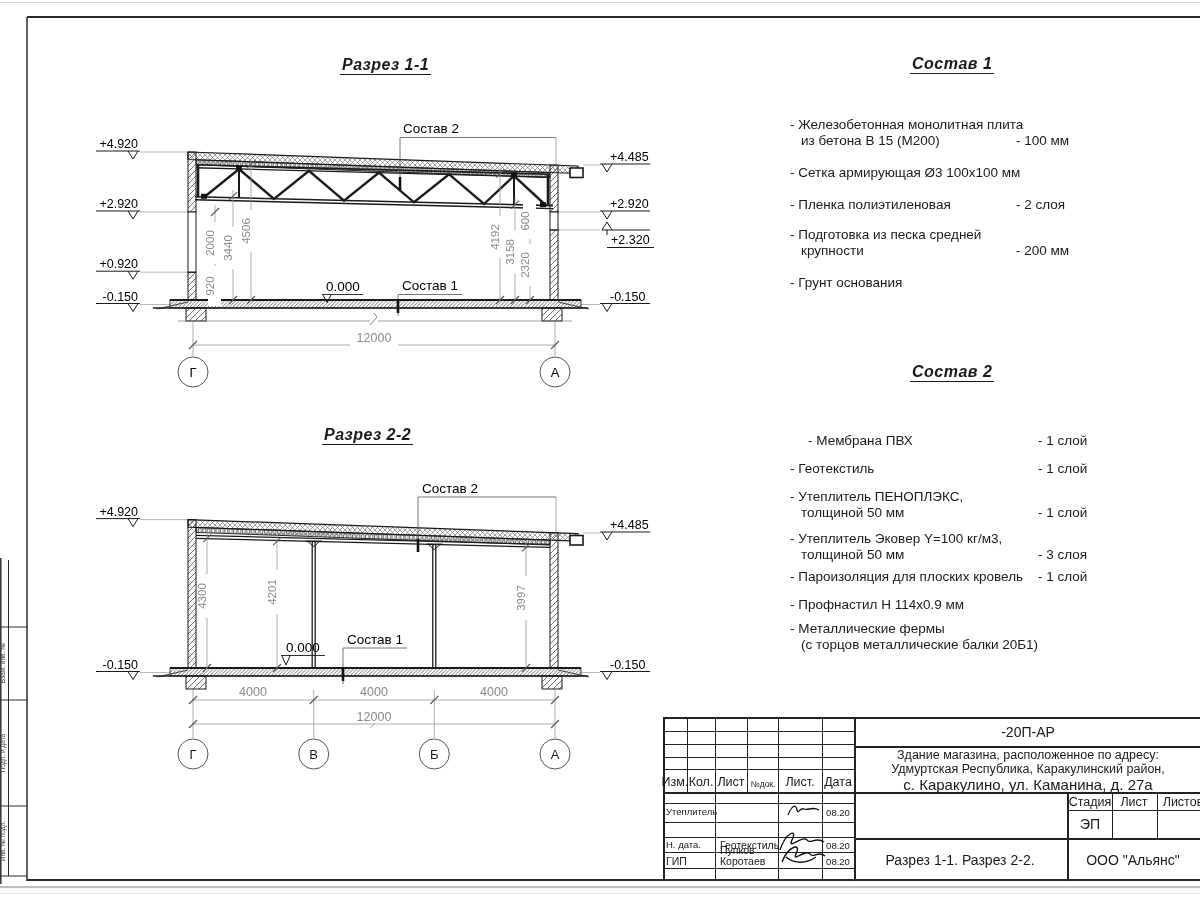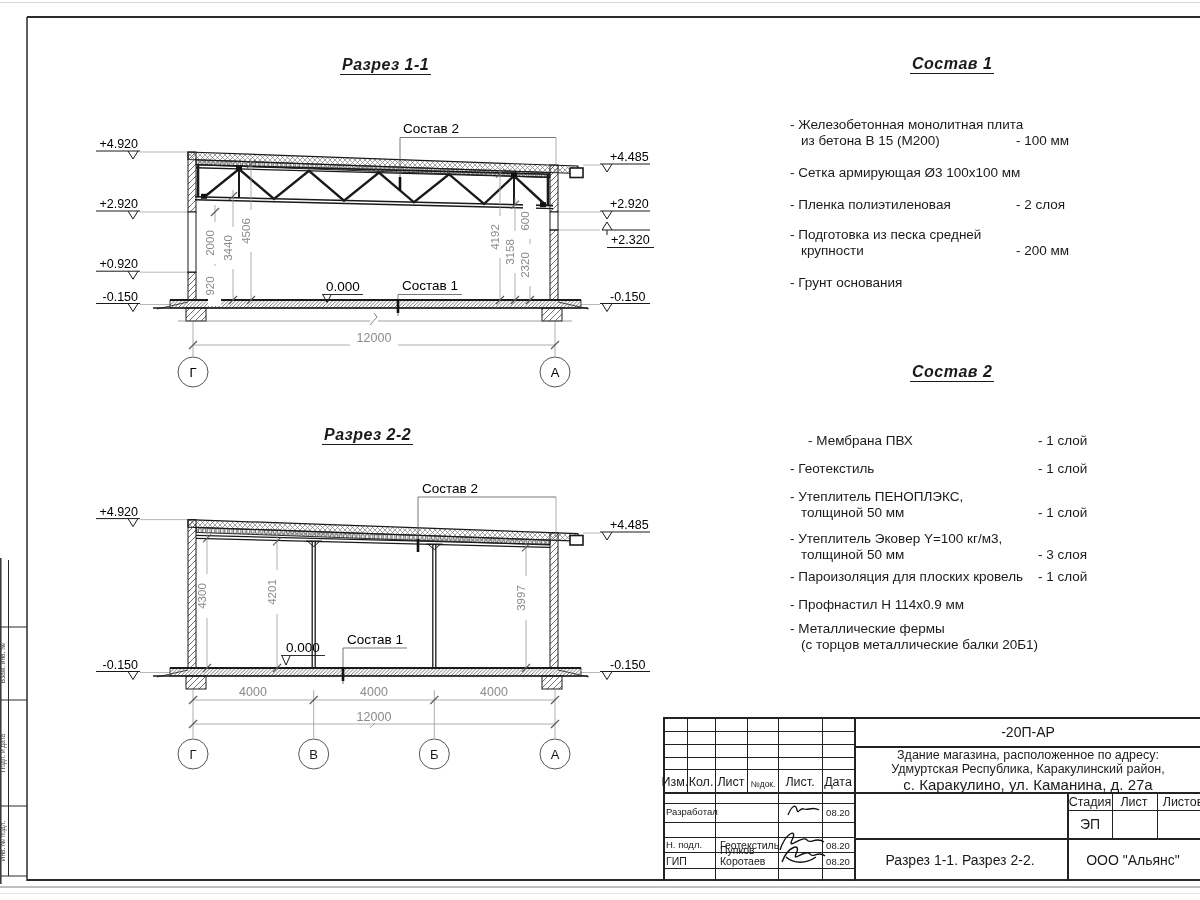--- a/index.html
+++ b/index.html
@@ -463,24 +463,24 @@
   <div class="vl" style="left:1112px;top:792px;width:1px;height:47px"></div>
   <div class="vl" style="left:1157px;top:792px;width:1px;height:47px"></div>
 
   <div class="tb-txt cen" style="left:675px;top:775px;font-size:12.5px">Изм.</div>
   <div class="tb-txt cen" style="left:701px;top:775px;font-size:12.5px">Кол.</div>
   <div class="tb-txt cen" style="left:731px;top:775px;font-size:12.5px">Лист</div>
   <div class="tb-txt cen" style="left:763px;top:779px;font-size:8.5px">№док.</div>
   <div class="tb-txt cen" style="left:800px;top:775px;font-size:12.5px">Лист.</div>
   <div class="tb-txt cen" style="left:838px;top:775px;font-size:12.5px">Дата</div>
 
-  <div class="tb-txt" style="left:666px;top:806px;font-size:9.5px">Разработал</div>
+  <div class="tb-txt" style="left:666px;top:806px;font-size:9.5px">Утеплитель</div>
   <div class="tb-txt" style="left:720px;top:844px;font-size:10.5px">Пупков</div>
   <div class="tb-txt cen" style="left:838px;top:807px;font-size:9.5px">08.20</div>
-  <div class="tb-txt" style="left:666px;top:839px;font-size:9.5px">Н. подл.</div>
+  <div class="tb-txt" style="left:666px;top:839px;font-size:9.5px">Н. дата.</div>
   <div class="tb-txt" style="left:720px;top:839px;font-size:10.5px">Геотекстиль</div>
   <div class="tb-txt cen" style="left:838px;top:840px;font-size:9.5px">08.20</div>
   <div class="tb-txt" style="left:666px;top:855px;font-size:10.5px">ГИП</div>
   <div class="tb-txt" style="left:720px;top:855px;font-size:10.5px">Коротаев</div>
   <div class="tb-txt cen" style="left:838px;top:856px;font-size:9.5px">08.20</div>
 
   <svg class="abs" style="left:786px;top:802px" width="36" height="18">
     <path d="M2,13 C6,3 10,2 11,8 C12,13 14,5 18,7 C22,9 26,4 33,8" fill="none" stroke="#111" stroke-width="1.3"></path>
   </svg>
   <svg class="abs" style="left:776px;top:826px" width="52" height="42">

